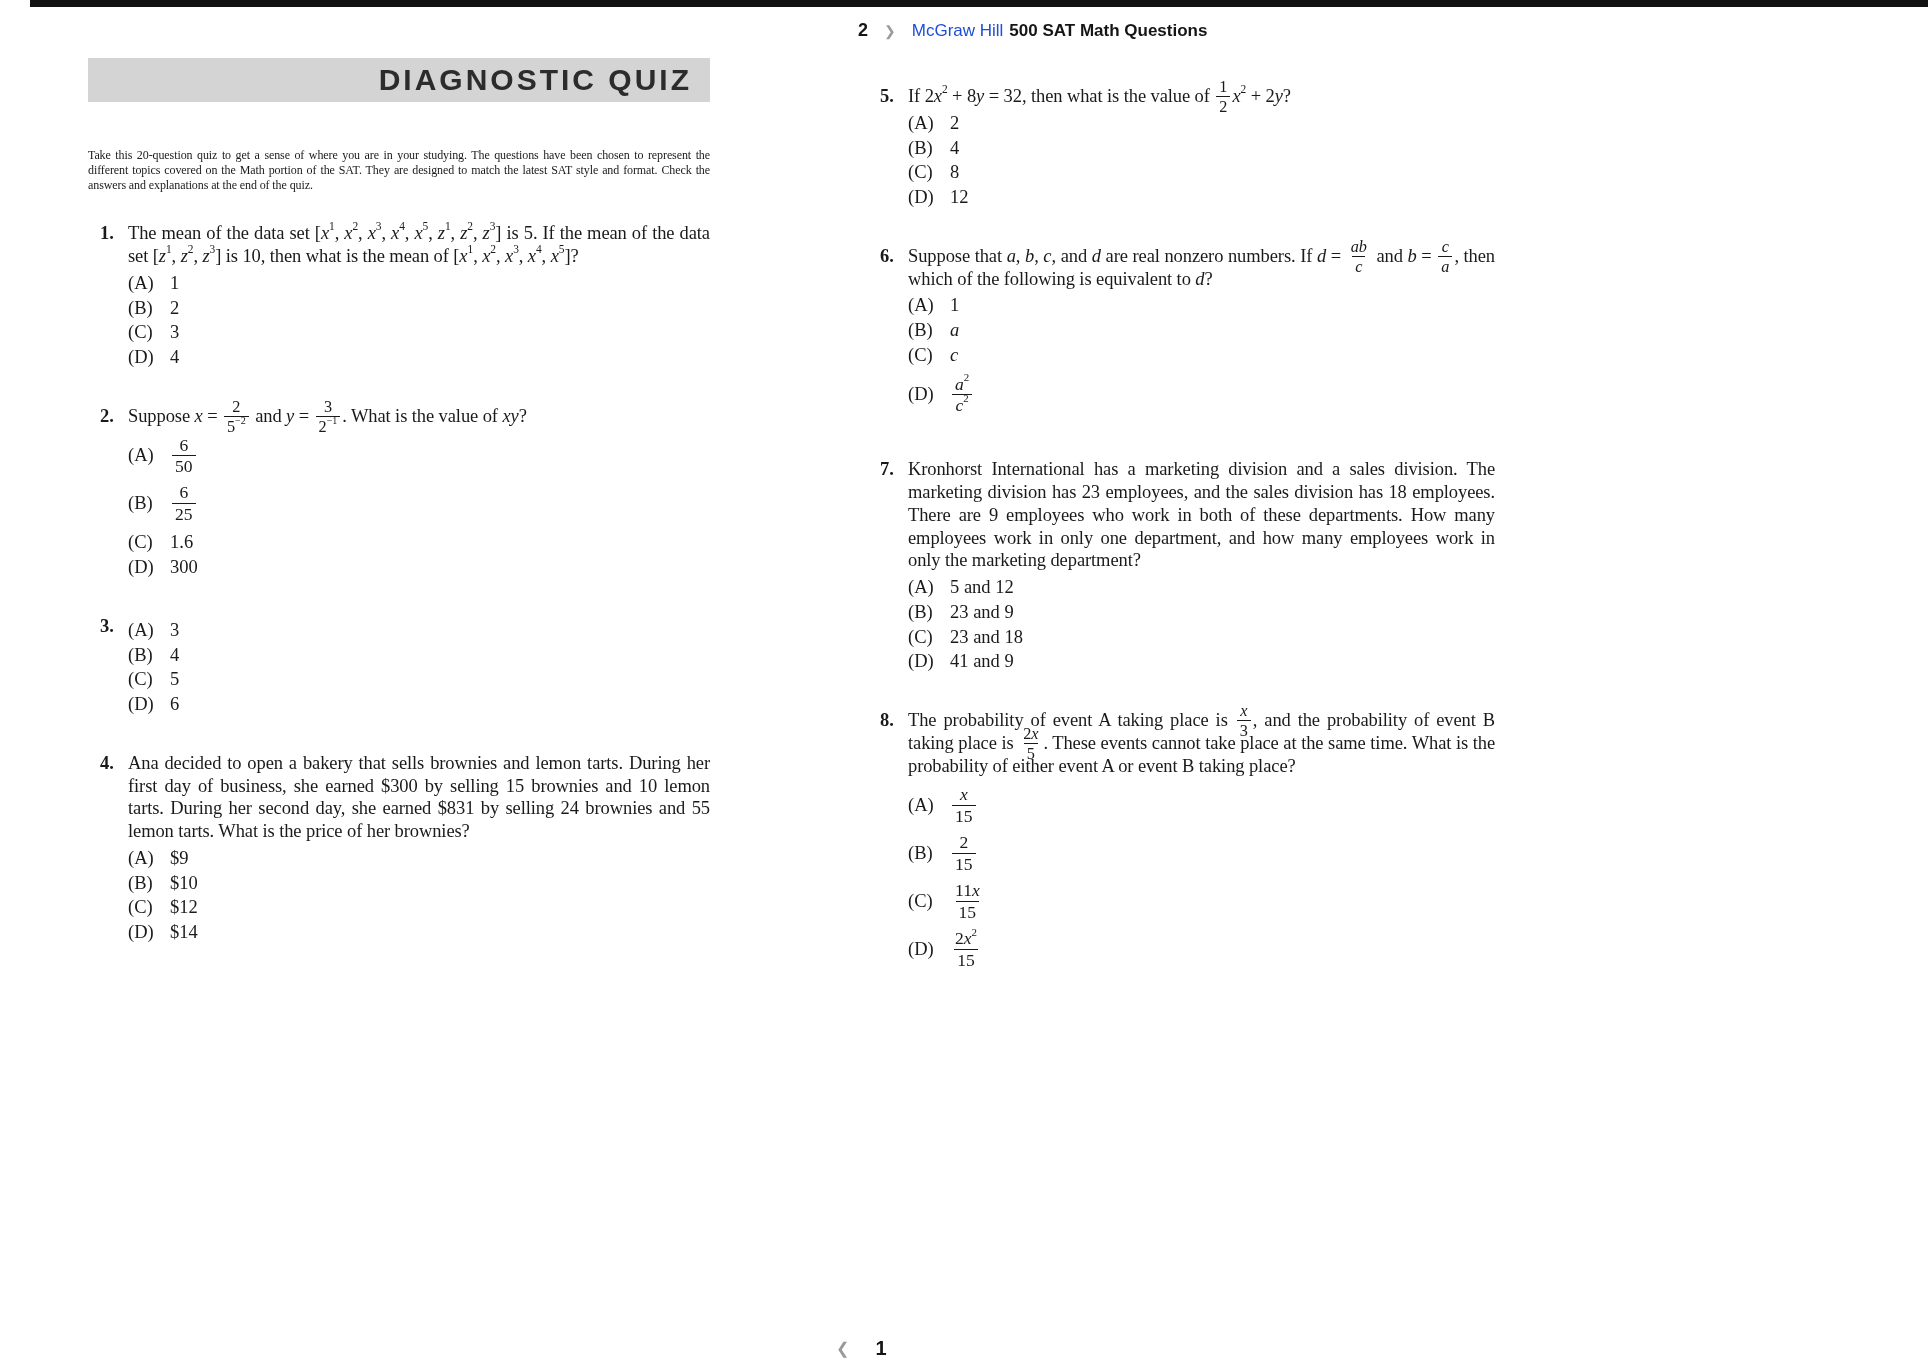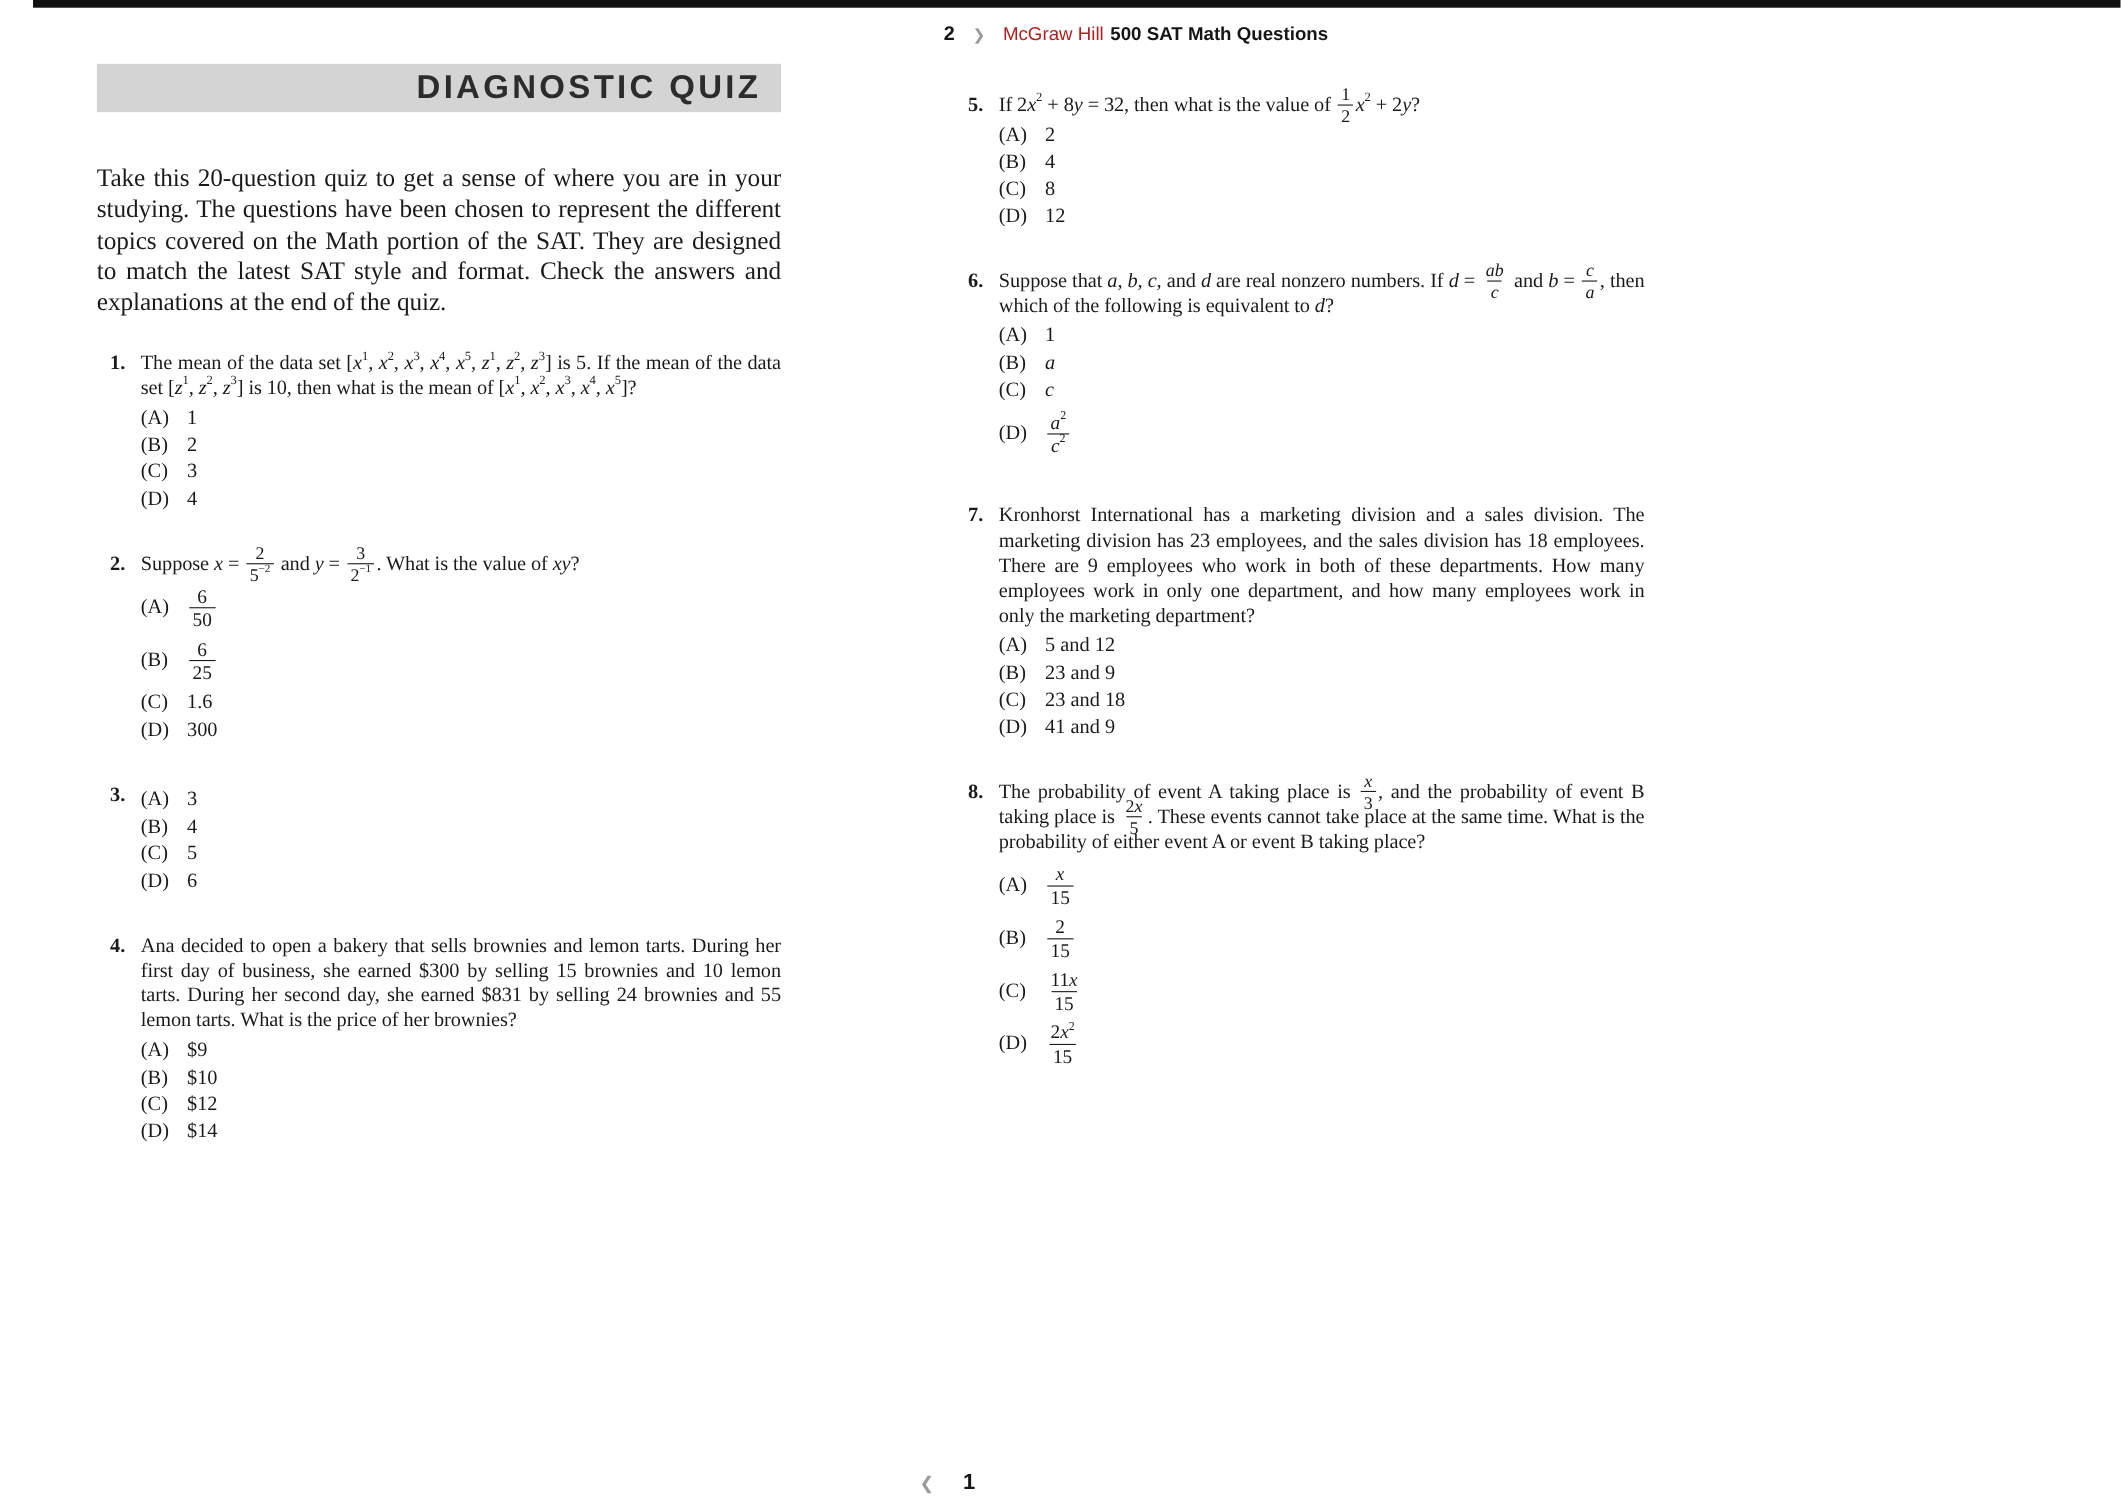--- a/index.html
+++ b/index.html
@@ -24,21 +24,21 @@
     position: absolute;
     top: 8px; left: 858px;
     font-family: "Liberation Sans", sans-serif;
     font-size: 17px;
     white-space: nowrap;
     display: flex;
     align-items: baseline;
   }
   .rh-num { font-weight: bold; color: #151515; margin-right: 16px; font-size: 18px; }
   .rh-sep { color: #9a9a9a; font-size: 14px; margin-right: 16px; }
-  .rh-pub { color: #b91c1c; margin-right: 6px; margin-top: 13px; }
+  .rh-pub { color: #1d4ed8; margin-right: 6px; margin-top: 13px; }
   .rh-book { color: #151515; font-weight: bold; text-align: center; }
 
   
   .col-left  { position: absolute; left: 88px;  top: 58px;  width: 622px; }
   .col-right { position: absolute; left: 880px; top: 55px;  width: 615px; }
 
   .quiz-banner {
     background: #d4d4d4;
     height: 44px;
     line-height: 44px;
@@ -48,21 +48,21 @@
     font-size: 30px;
     font-weight: 600;
     letter-spacing: 3px;
     color: #2c2c2c;
     white-space: nowrap;
     padding-left: 40px;
   }
   .intro {
     margin: 46px 0 0 0;
     width: 622px;
-    font-size: 23px;
+    font-size: 12px;
     line-height: 1.23;
     letter-spacing: -0.1px;
     text-align: justify;
   }
   .questions { margin-top: 30px; }
   .questions-left { margin-left: 12px; }
 
   .question { display: flex; margin-bottom: 36px; }
   .q-num {
     flex: none;

